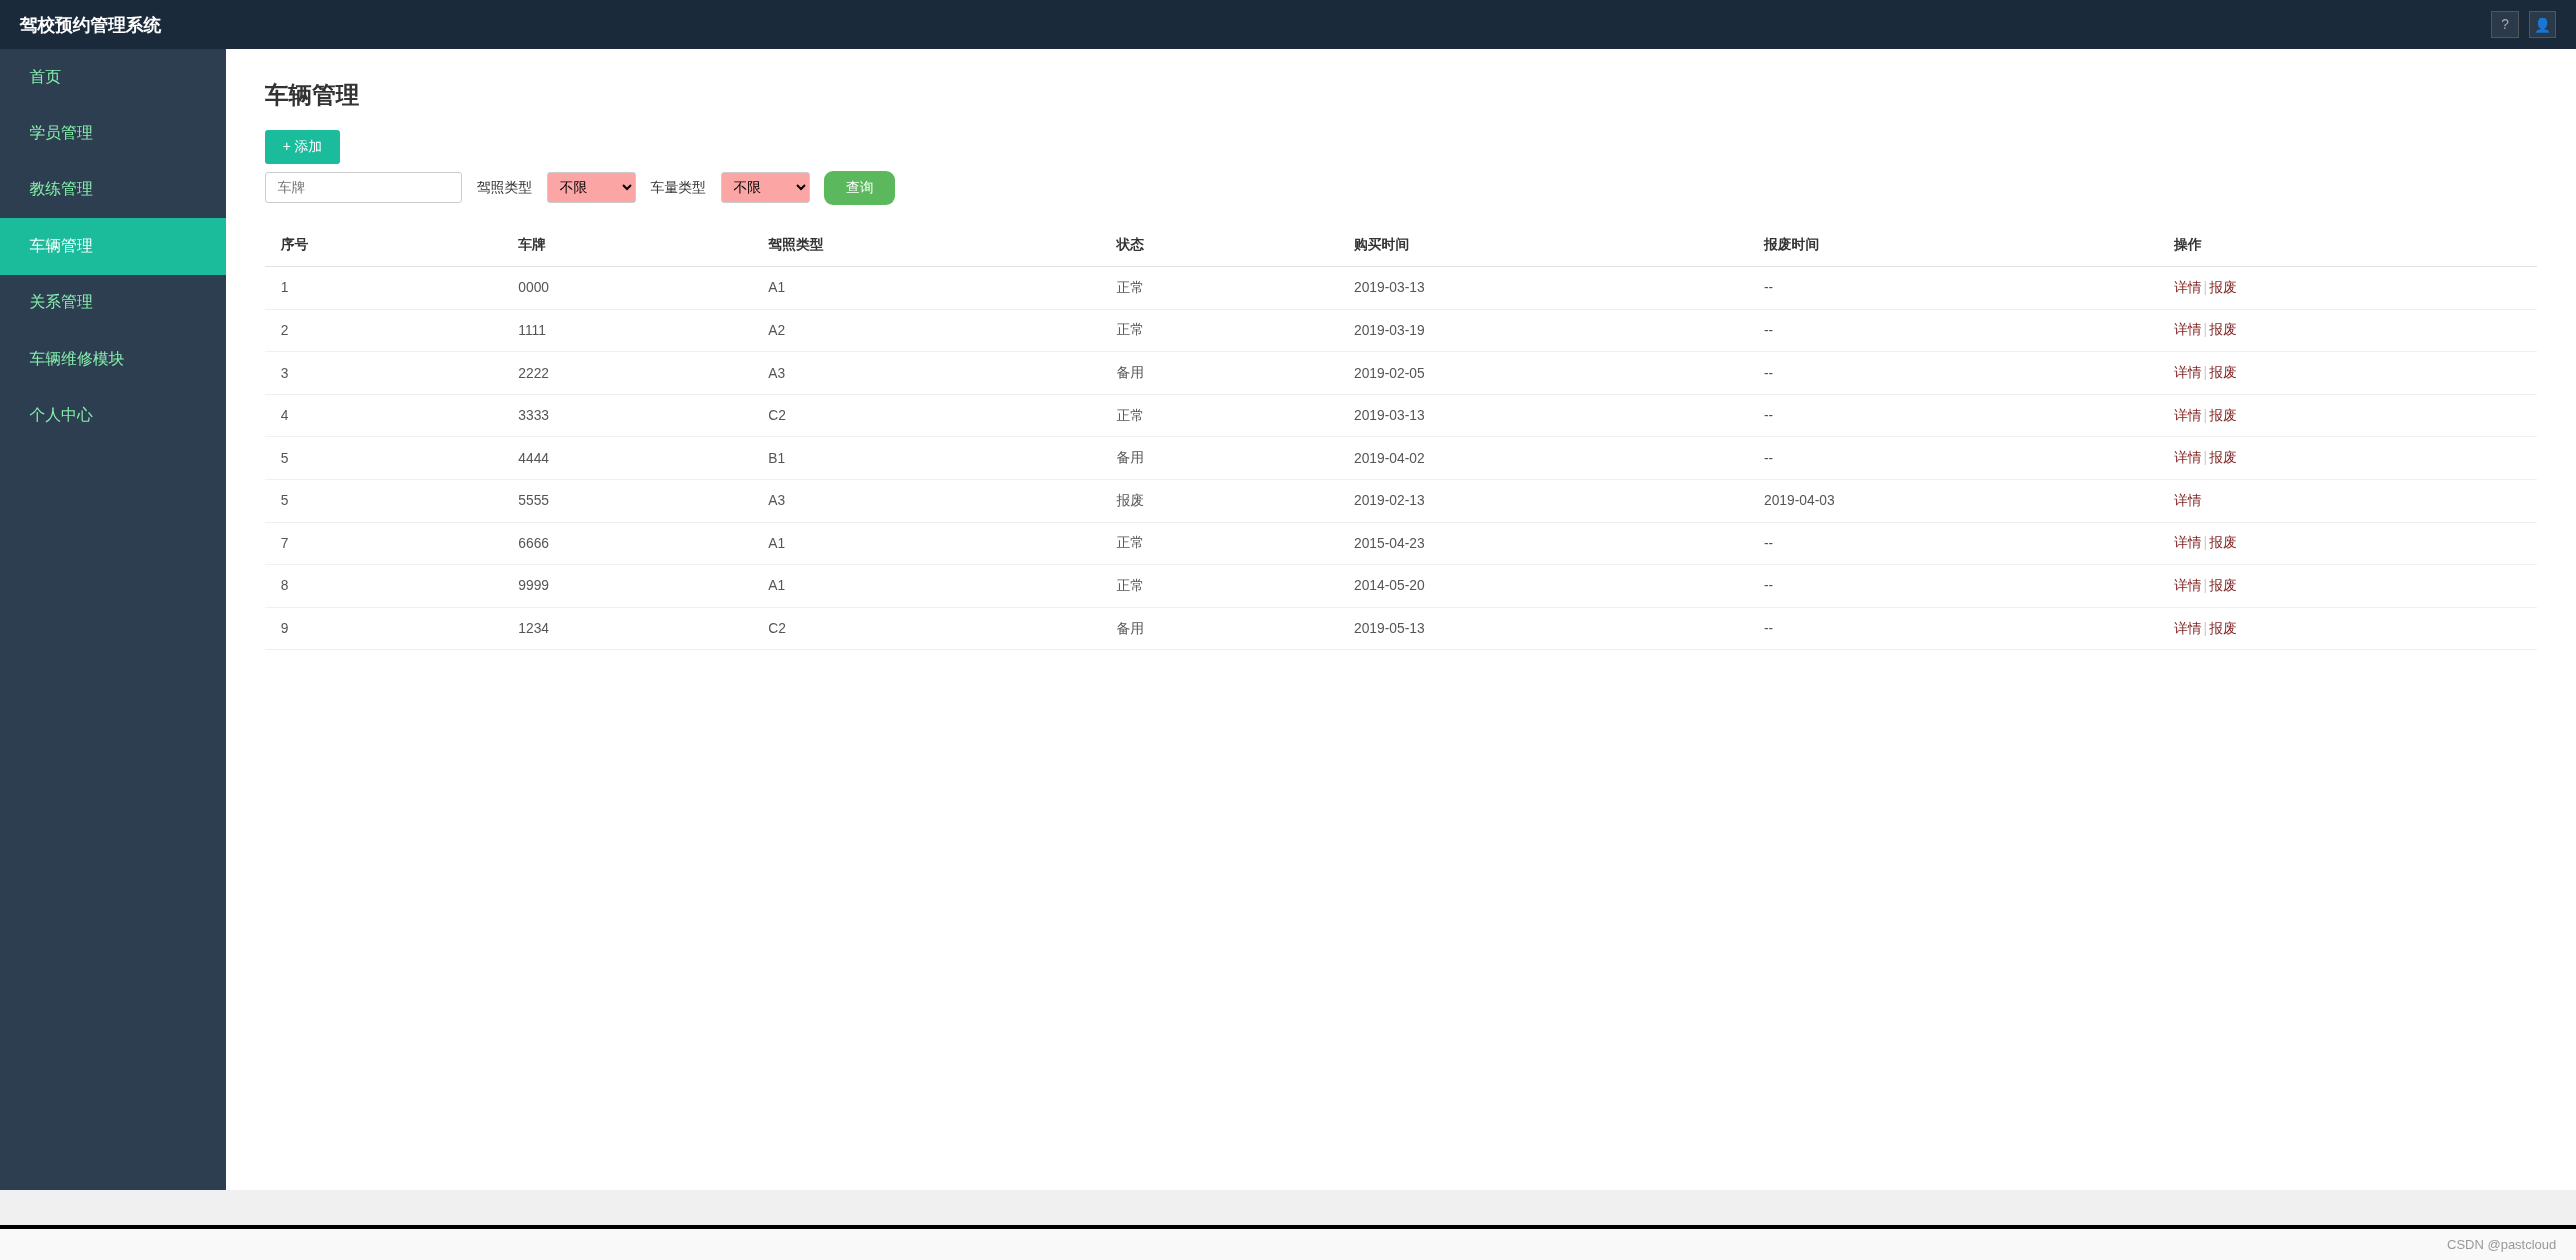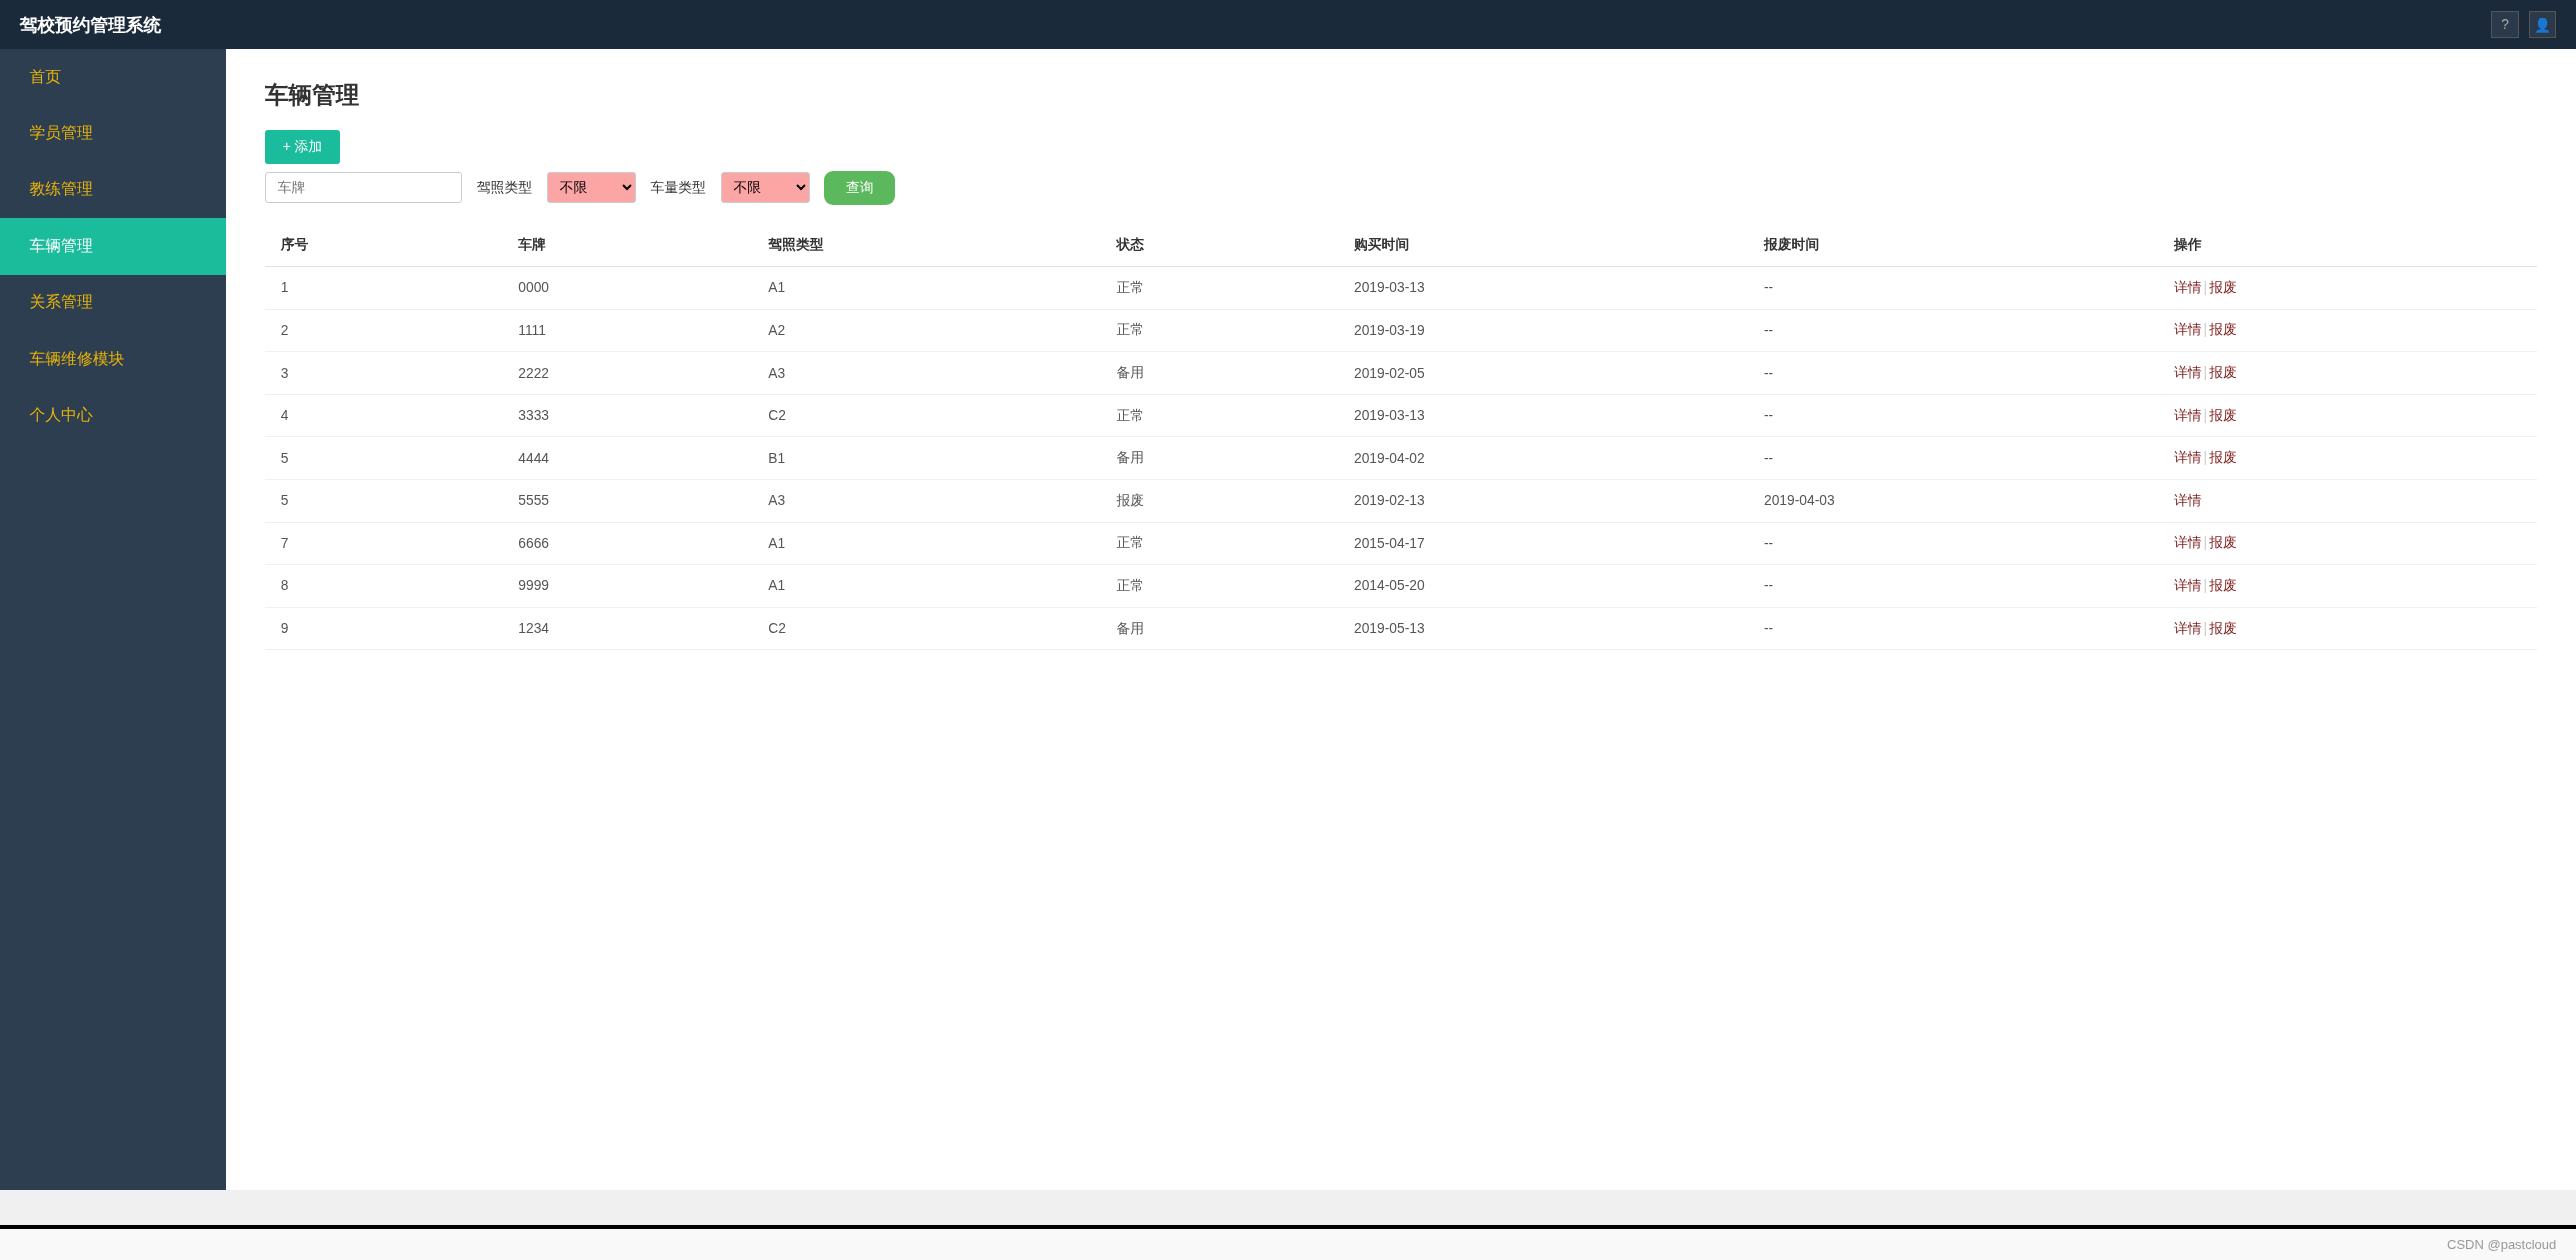--- a/index.html
+++ b/index.html
@@ -37,21 +37,21 @@
       background: #2c3e50;
       color: #fff;
       flex-shrink: 0;
       display: flex;
       flex-direction: column;
     }
     .sidebar-item {
       padding: 17.7px 29.5px;
       font-size: 15.8px;
       cursor: pointer;
-      color: #eab308;
+      color: #86efac;
       transition: background 0.2s;
     }
     .sidebar-item.active { background: #1abc9c; color: #fff; }
 
     
     .main {
       flex: 1;
       background: #fff;
       overflow-y: auto;
       padding: 29.5px 39px;
@@ -281,21 +281,21 @@
       <td>报废</td>
       <td>2019-02-13</td>
       <td>2019-04-03</td>
       <td><span class="op-link">详情</span></td>
     </tr>
           <tr>
       <td>7</td>
       <td>6666</td>
       <td>A1</td>
       <td>正常</td>
-      <td>2015-04-17</td>
+      <td>2015-04-23</td>
       <td>--</td>
       <td><span class="op-link">详情</span><span class="op-separator">|</span><span class="op-link">报废</span></td>
     </tr>
           <tr>
       <td>8</td>
       <td>9999</td>
       <td>A1</td>
       <td>正常</td>
       <td>2014-05-20</td>
       <td>--</td>

